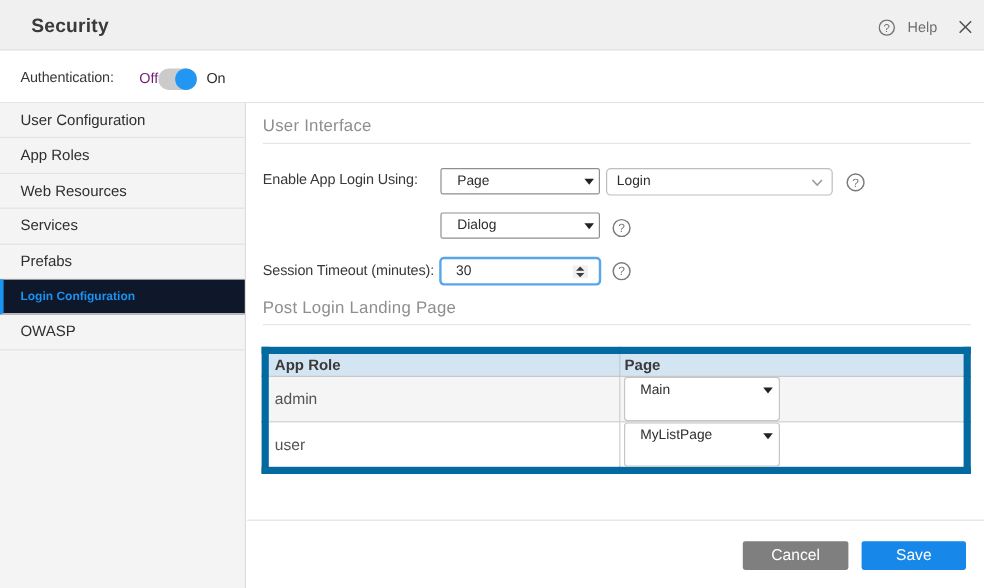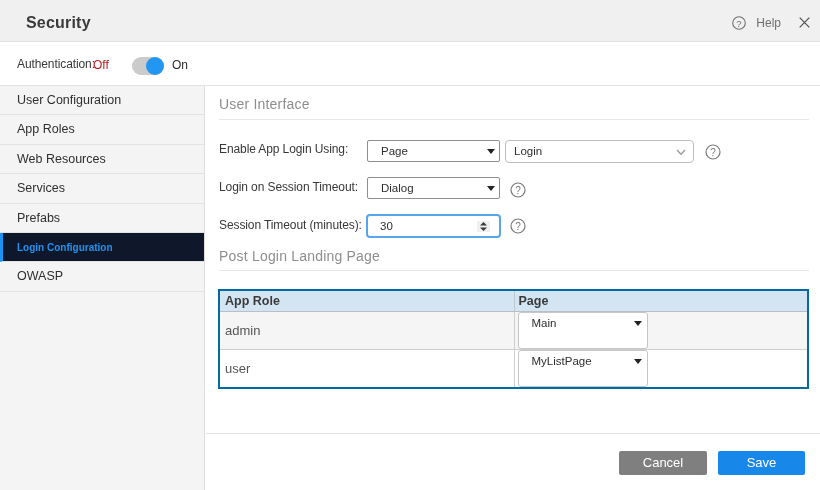--- a/index.html
+++ b/index.html
@@ -7,21 +7,21 @@
 
 
 #topbar { position:absolute; left:0; top:0; width:820px; height:42px; background:#f0f0f0; border-bottom:1px solid #e2e2e2; }
 #title { position:absolute; left:26px; top:14px; font-size:16px; font-weight:bold; color:#3a3a3a; letter-spacing:0.2px; }
 #helpwrap { position:absolute; right:39px; top:16px; color:#6e6e6e; font-size:12px; }
 #closex { position:absolute; left:799px; top:17px; width:11px; height:11px; }
 
 
 #authrow { position:absolute; left:0; top:43px; width:820px; height:43px; background:#fff; border-bottom:1px solid #e3e3e3; }
 #authlabel { position:absolute; left:17px; top:14px; font-size:12px; font-weight:normal; letter-spacing:-0.1px; color:#383838; }
-#offlabel { position:absolute; left:93px; top:15px; font-size:12px; color:#b91c1c; }
+#offlabel { position:absolute; left:116px; top:15px; font-size:12px; color:#701a75; }
 #onlabel { position:absolute; left:172px; top:15px; font-size:12px; color:#2b2b2b; }
 #toggle { position:absolute; left:132px; top:14px; width:32px; height:18px; background:#cbcbcb; border-radius:9px; }
 #knob { position:absolute; right:0; top:0; width:18px; height:18px; background:#2196f3; border-radius:50%; }
 
 
 #sidebar { position:absolute; left:0; top:86px; width:205px; height:404px; background:#f4f4f4; border-right:1px solid #ddd; }
 .sitem { position:relative; height:29.4px; line-height:29.4px; padding-left:17px; font-size:12.5px; font-weight:normal; color:#2f2f2f; border-bottom:1px solid #e3e3e3; }
 .sitem.active { background:#0f172a; color:#1b93f1; border-left:3px solid #1b93f1; padding-left:14px; font-weight:bold; font-size:10px; }
 
 
@@ -31,21 +31,21 @@
 .flabel { position:absolute; left:13px; font-size:12px; font-weight:normal; letter-spacing:-0.1px; color:#383838; }
 
 .sel1 { position:absolute; left:161px; width:133px; height:22px; border:1px solid #8f8f8f; border-radius:2px; background:#fff; font-size:11.5px; color:#2e2e2e; line-height:20px; padding-left:13px; }
 .sel1 .tri { position:absolute; right:4px; top:8px; width:0; height:0; border-left:4px solid transparent; border-right:4px solid transparent; border-top:5px solid #222; }
 .sel2 { position:absolute; left:299px; top:54px; width:189px; height:23px; border:1px solid #bdbdbd; border-radius:4px; background:#fff; font-size:11.5px; color:#2e2e2e; line-height:21px; padding-left:8px; }
 .qicon { position:absolute; width:16px; height:16px; }
 
 #numinput { position:absolute; left:160px; top:128px; width:135px; height:24px; border:2px solid #58a5ea; border-radius:4px; background:#fff; font-size:11.5px; color:#2e2e2e; line-height:20px; padding-left:12px; }
 
 
-#ptable { position:absolute; left:12px; top:203px; width:591px; border:2px solid #0369a1; border-collapse:collapse; font-size:12px; }
+#ptable { position:absolute; left:12px; top:203px; width:591px; border:6px solid #0369a1; border-collapse:collapse; font-size:12px; }
 #ptable th { background:#d3e4f3; border:1px solid #c2c9ce; border-bottom:1px solid #b9bfc4; text-align:left; font-weight:bold; color:#3a3a3a; height:21px; padding:0 0 0 5px; font-size:12.5px; }
 #ptable td { border:1px solid #cfcfcf; height:30px; padding:0 0 0 5px; color:#555; vertical-align:middle; font-size:13px; }
 #ptable td.pg { padding-left:3px; }
 #ptable tr.odd td { background:#f5f5f5; }
 .tsel { position:relative; width:130px; height:37px; border:1px solid #c6c6c6; border-radius:3px; background:#fff; font-size:11.5px; color:#2e2e2e; line-height:21px; padding-left:13px; }
 .tsel .tri { position:absolute; right:5px; top:8px; width:0; height:0; border-left:4px solid transparent; border-right:4px solid transparent; border-top:5px solid #222; }
 
 
 #footline { position:absolute; left:0; top:347px; width:614px; border-top:1px solid #e0e0e0; }
 .btn { position:absolute; top:365px; height:24px; font-size:13px; color:#fff; text-align:center; line-height:24px; border-radius:2px; }
@@ -95,21 +95,20 @@
   <div class="sel2">Login
     <svg style="position:absolute; right:7px; top:8px;" width="10" height="7" viewBox="0 0 10 7">
         <path d="M1 1 L5 5.2 L9 1" stroke="#9a9a9a" stroke-width="1.3" fill="none"></path>
       </svg>
   </div>
   <svg class="qicon" style="left:499px; top:58px;" viewBox="0 0 16 16">
     <circle cx="8" cy="8" r="7" fill="none" stroke="#7a7a7a" stroke-width="1.2"></circle>
     <text x="8" y="11.5" font-size="10" fill="#7a7a7a" text-anchor="middle" font-family="Liberation Sans">?</text>
   </svg>
 
-  <div class="flabel" style="top:94px;">Login on Session Timeout:</div>
   <div class="sel1" style="top:91px;">Dialog<span class="tri"></span></div>
   <svg class="qicon" style="left:304px; top:96px;" viewBox="0 0 16 16">
     <circle cx="8" cy="8" r="7" fill="none" stroke="#7a7a7a" stroke-width="1.2"></circle>
     <text x="8" y="11.5" font-size="10" fill="#7a7a7a" text-anchor="middle" font-family="Liberation Sans">?</text>
   </svg>
 
   <div class="flabel" style="top:132px;">Session Timeout (minutes):</div>
   <div id="numinput">30
     <svg style="position:absolute; right:9px; top:4.5px;" width="13" height="11" viewBox="0 0 13 11">
       <rect x="0" y="0" width="13" height="11" fill="#f0f0f0"></rect>

